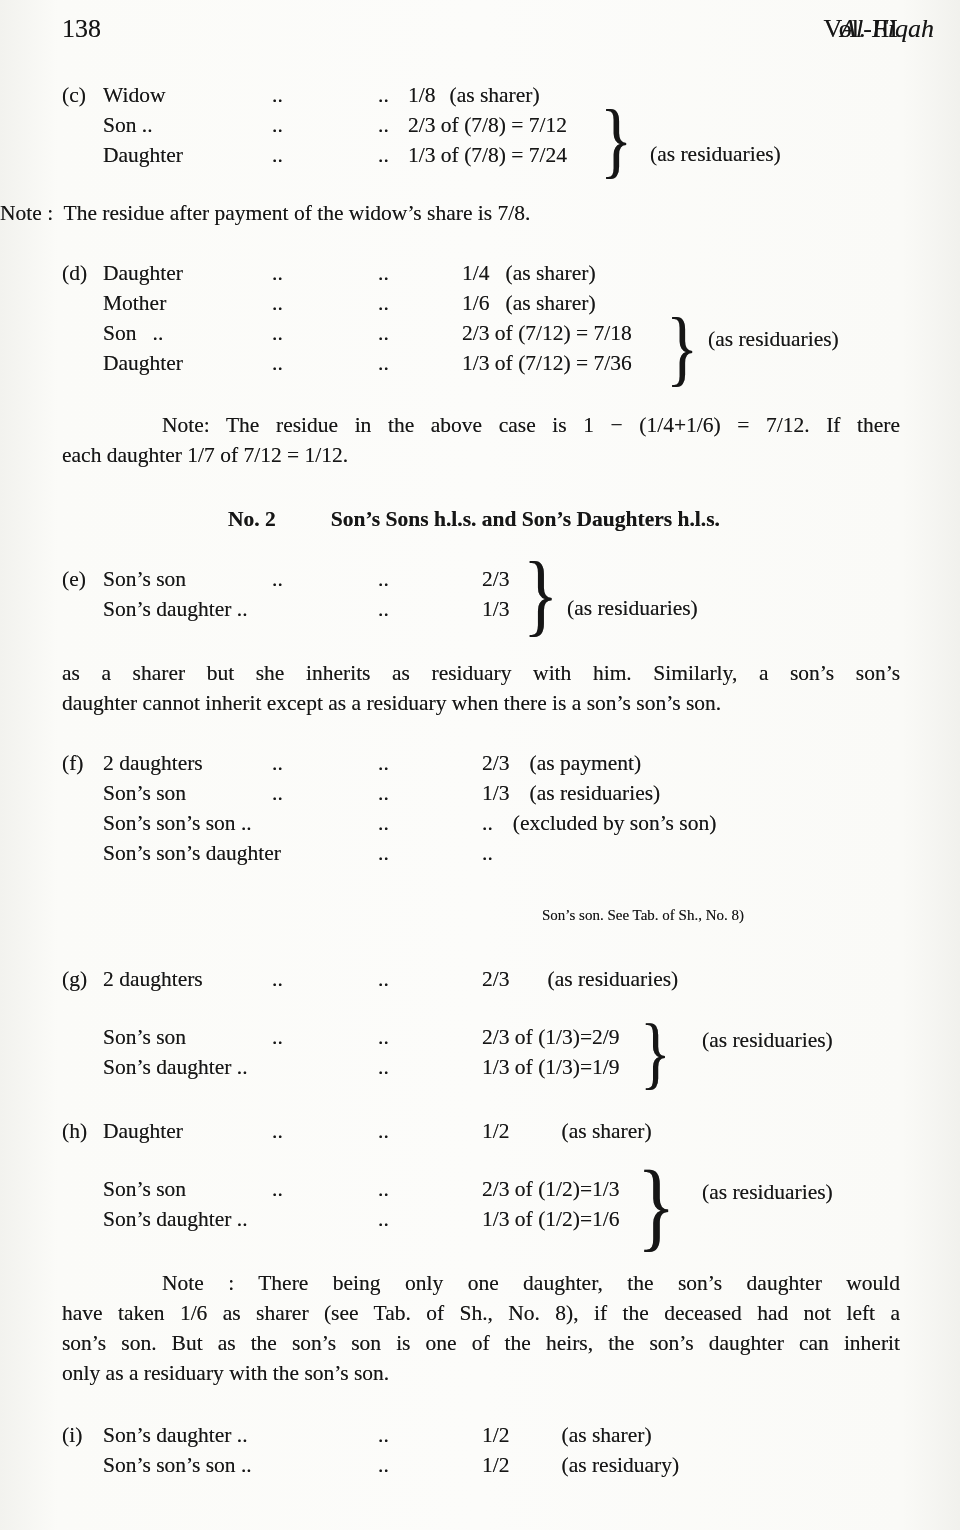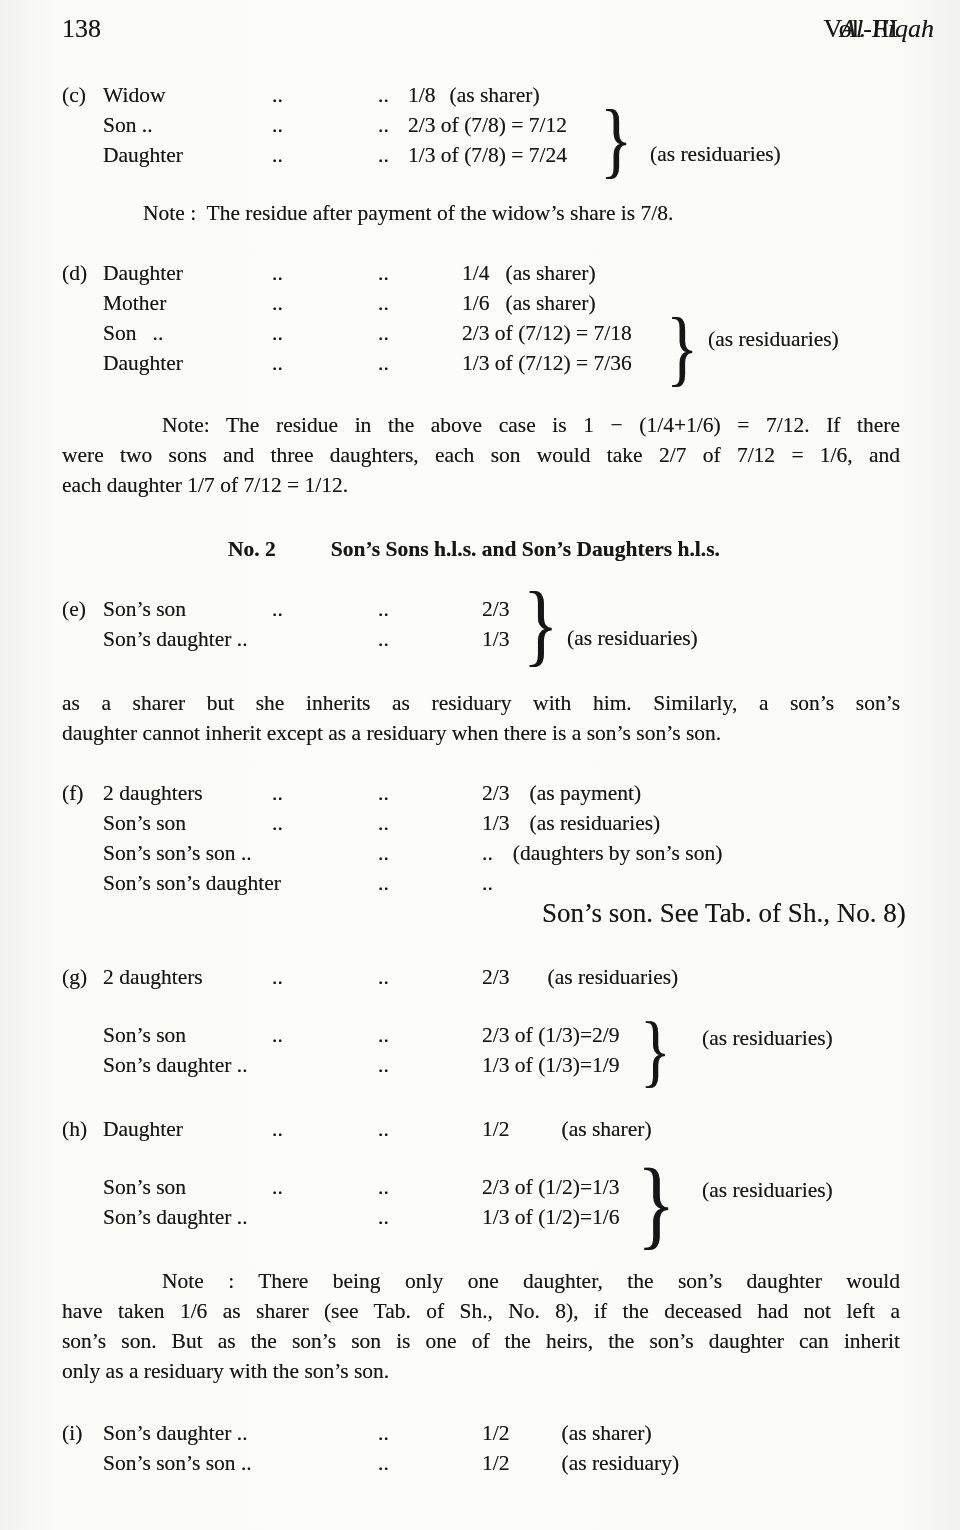--- a/index.html
+++ b/index.html
@@ -49,38 +49,38 @@
   .sec-g .brace{left:640px;top:-10px;font-size:80px;}
   .sec-g .blabel{left:702px;top:3px;}
   .sec-h .brace{left:637px;top:-18px;font-size:100px;}
   .sec-h .blabel{left:702px;top:3px;}
 
   
   .note{margin-left:62px;width:838px;font-size:21.5px;line-height:30px;}
   .note .ln{text-align:justify;text-align-last:justify;white-space:nowrap;}
   .note .ln.first{text-indent:100px;}
   .note .ln.last{text-align-last:auto;}
-  .note-widow{margin-top:28px;padding-left:143px;font-size:21.5px;line-height:30px;white-space:pre;}
+  .note-widow{margin-top:28px;font-size:21.5px;line-height:30px;white-space:pre;}
 
   
   .heading{margin-top:34px;display:flex;justify-content:center;gap:55px;height:30px;line-height:30px;font-size:21.5px;font-weight:bold;transform:translateX(-6px);}
 
   
   .sec-c{margin-top:34px;}
   .sec-d{margin-top:30px;}
   .note-residue{margin-top:32px;}
   .sec-e{margin-top:30px;}
   .note-sons{margin-top:34px;}
   .sec-f{margin-top:30px;}
   .sec-g{margin-top:34px;}
   .sec-h{margin-top:34px;}
   .note-one{margin-top:34px;}
   .sec-i{margin-top:32px;}
   .gap28{height:28px;}
-  .fdesc2{height:30px;line-height:30px;font-size:27px;padding-left:542px;white-space:pre;}
+  .fdesc2{height:30px;line-height:30px;font-size:15px;padding-left:542px;white-space:pre;margin-top:32px;}
 </style>
 </head>
 <body>
 
 <div class="page">
 
   <div class="hdr">
     <span class="num">138</span>
     <span class="title">Al-Fiqah</span>
     <span class="vol">Vol. III</span>
@@ -149,21 +149,20 @@
         <span class="d2">..</span>
         <span class="val">1/3 of (7/12) = 7/36</span>
       </div>
       <span class="brace">}</span>
       <span class="blabel">(as residuaries)</span>
     </div>
   </section>
 
   <div class="note note-residue">
     <div class="ln first">Note:  The residue in the above case is 1 − (1/4+1/6) = 7/12. If there</div>
-    <div class="ln">were two sons and three daughters, each son would take 2/7 of 7/12 = 1/6, and</div>
     <div class="ln last">each daughter 1/7 of 7/12 = 1/12.</div>
   </div>
 
   <div class="heading">
     <span>No. 2</span>
     <span>Son’s Sons h.l.s. and Son’s Daughters h.l.s.</span>
   </div>
 
   <section class="sec sec-e">
     <div class="bgroup">
@@ -207,21 +206,21 @@
       <span class="d2">..</span>
       <span class="val">1/3</span>
       <span class="desc">(as residuaries)</span>
     </div>
     <div class="row">
       <span class="cl"></span>
       <span class="cn">Son’s son’s son ..</span>
       <span class="d1"></span>
       <span class="d2">..</span>
       <span class="val">..</span>
-      <span class="desc">(daughters by son’s son)</span>
+      <span class="desc">(excluded by son’s son)</span>
     </div>
     <div class="row">
       <span class="cl"></span>
       <span class="cn">Son’s son’s daughter</span>
       <span class="d1"></span>
       <span class="d2">..</span>
       <span class="val">..</span>
     </div>
     <div class="fdesc2">Son’s son. See Tab. of Sh., No. 8)</div>
   </section>

